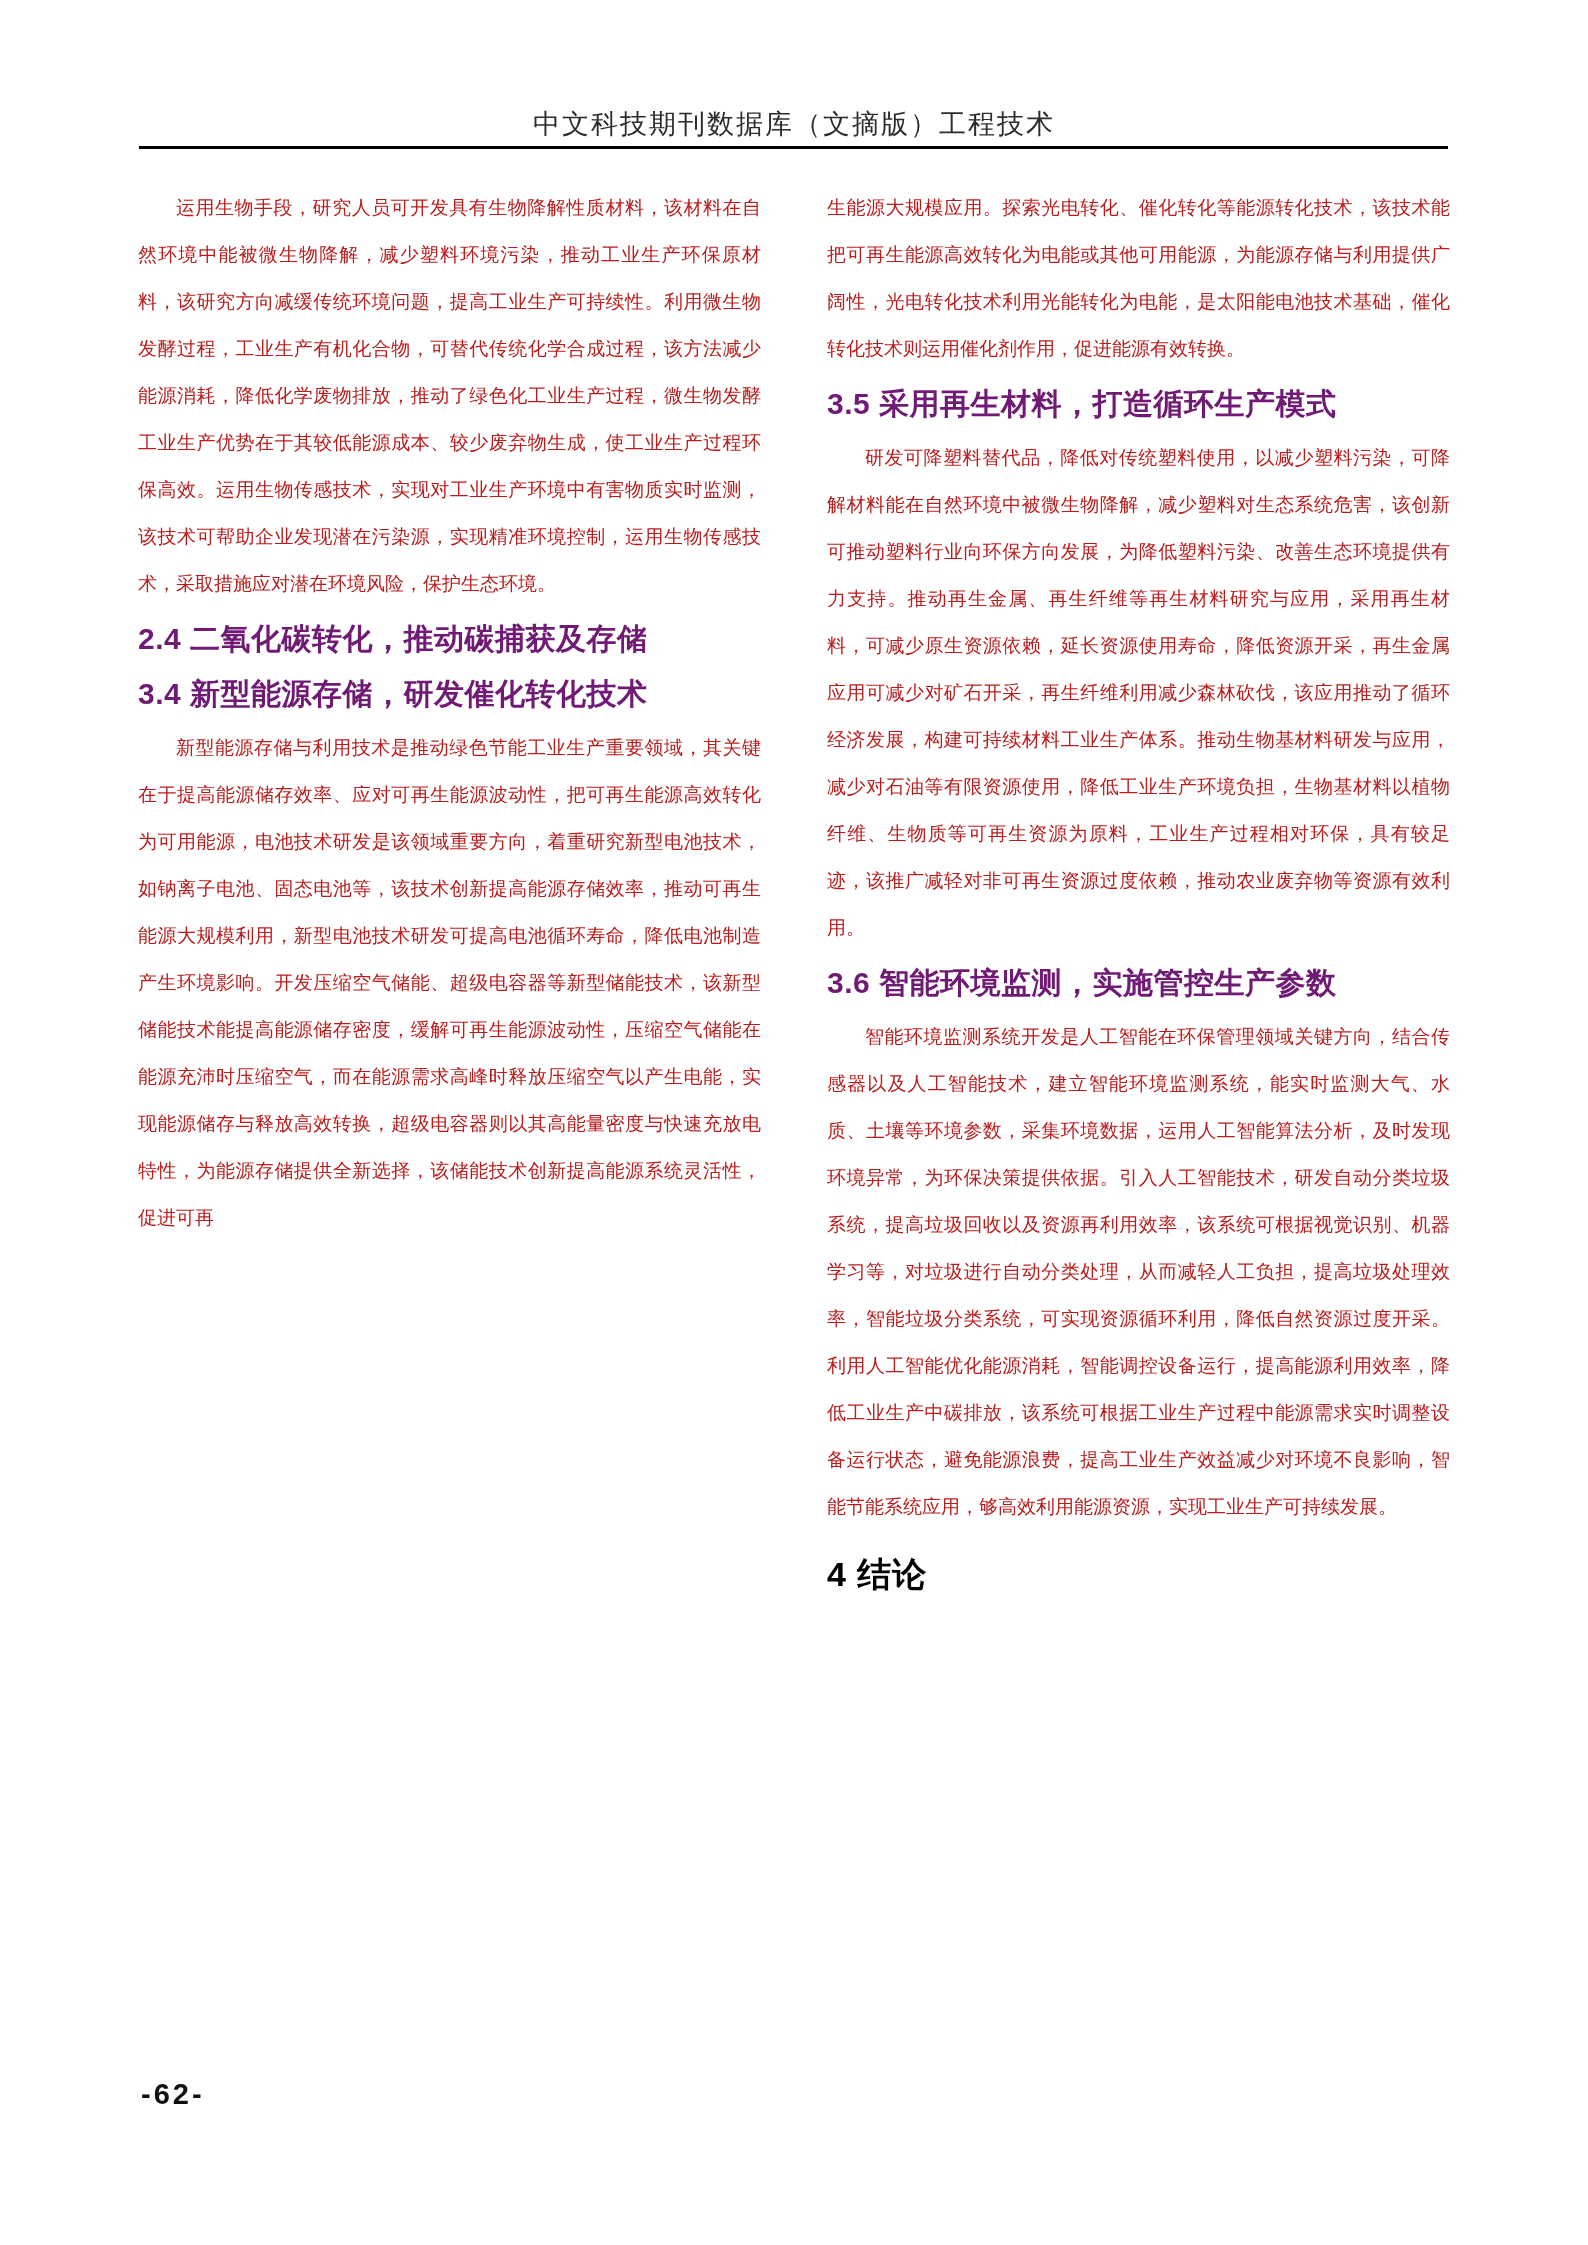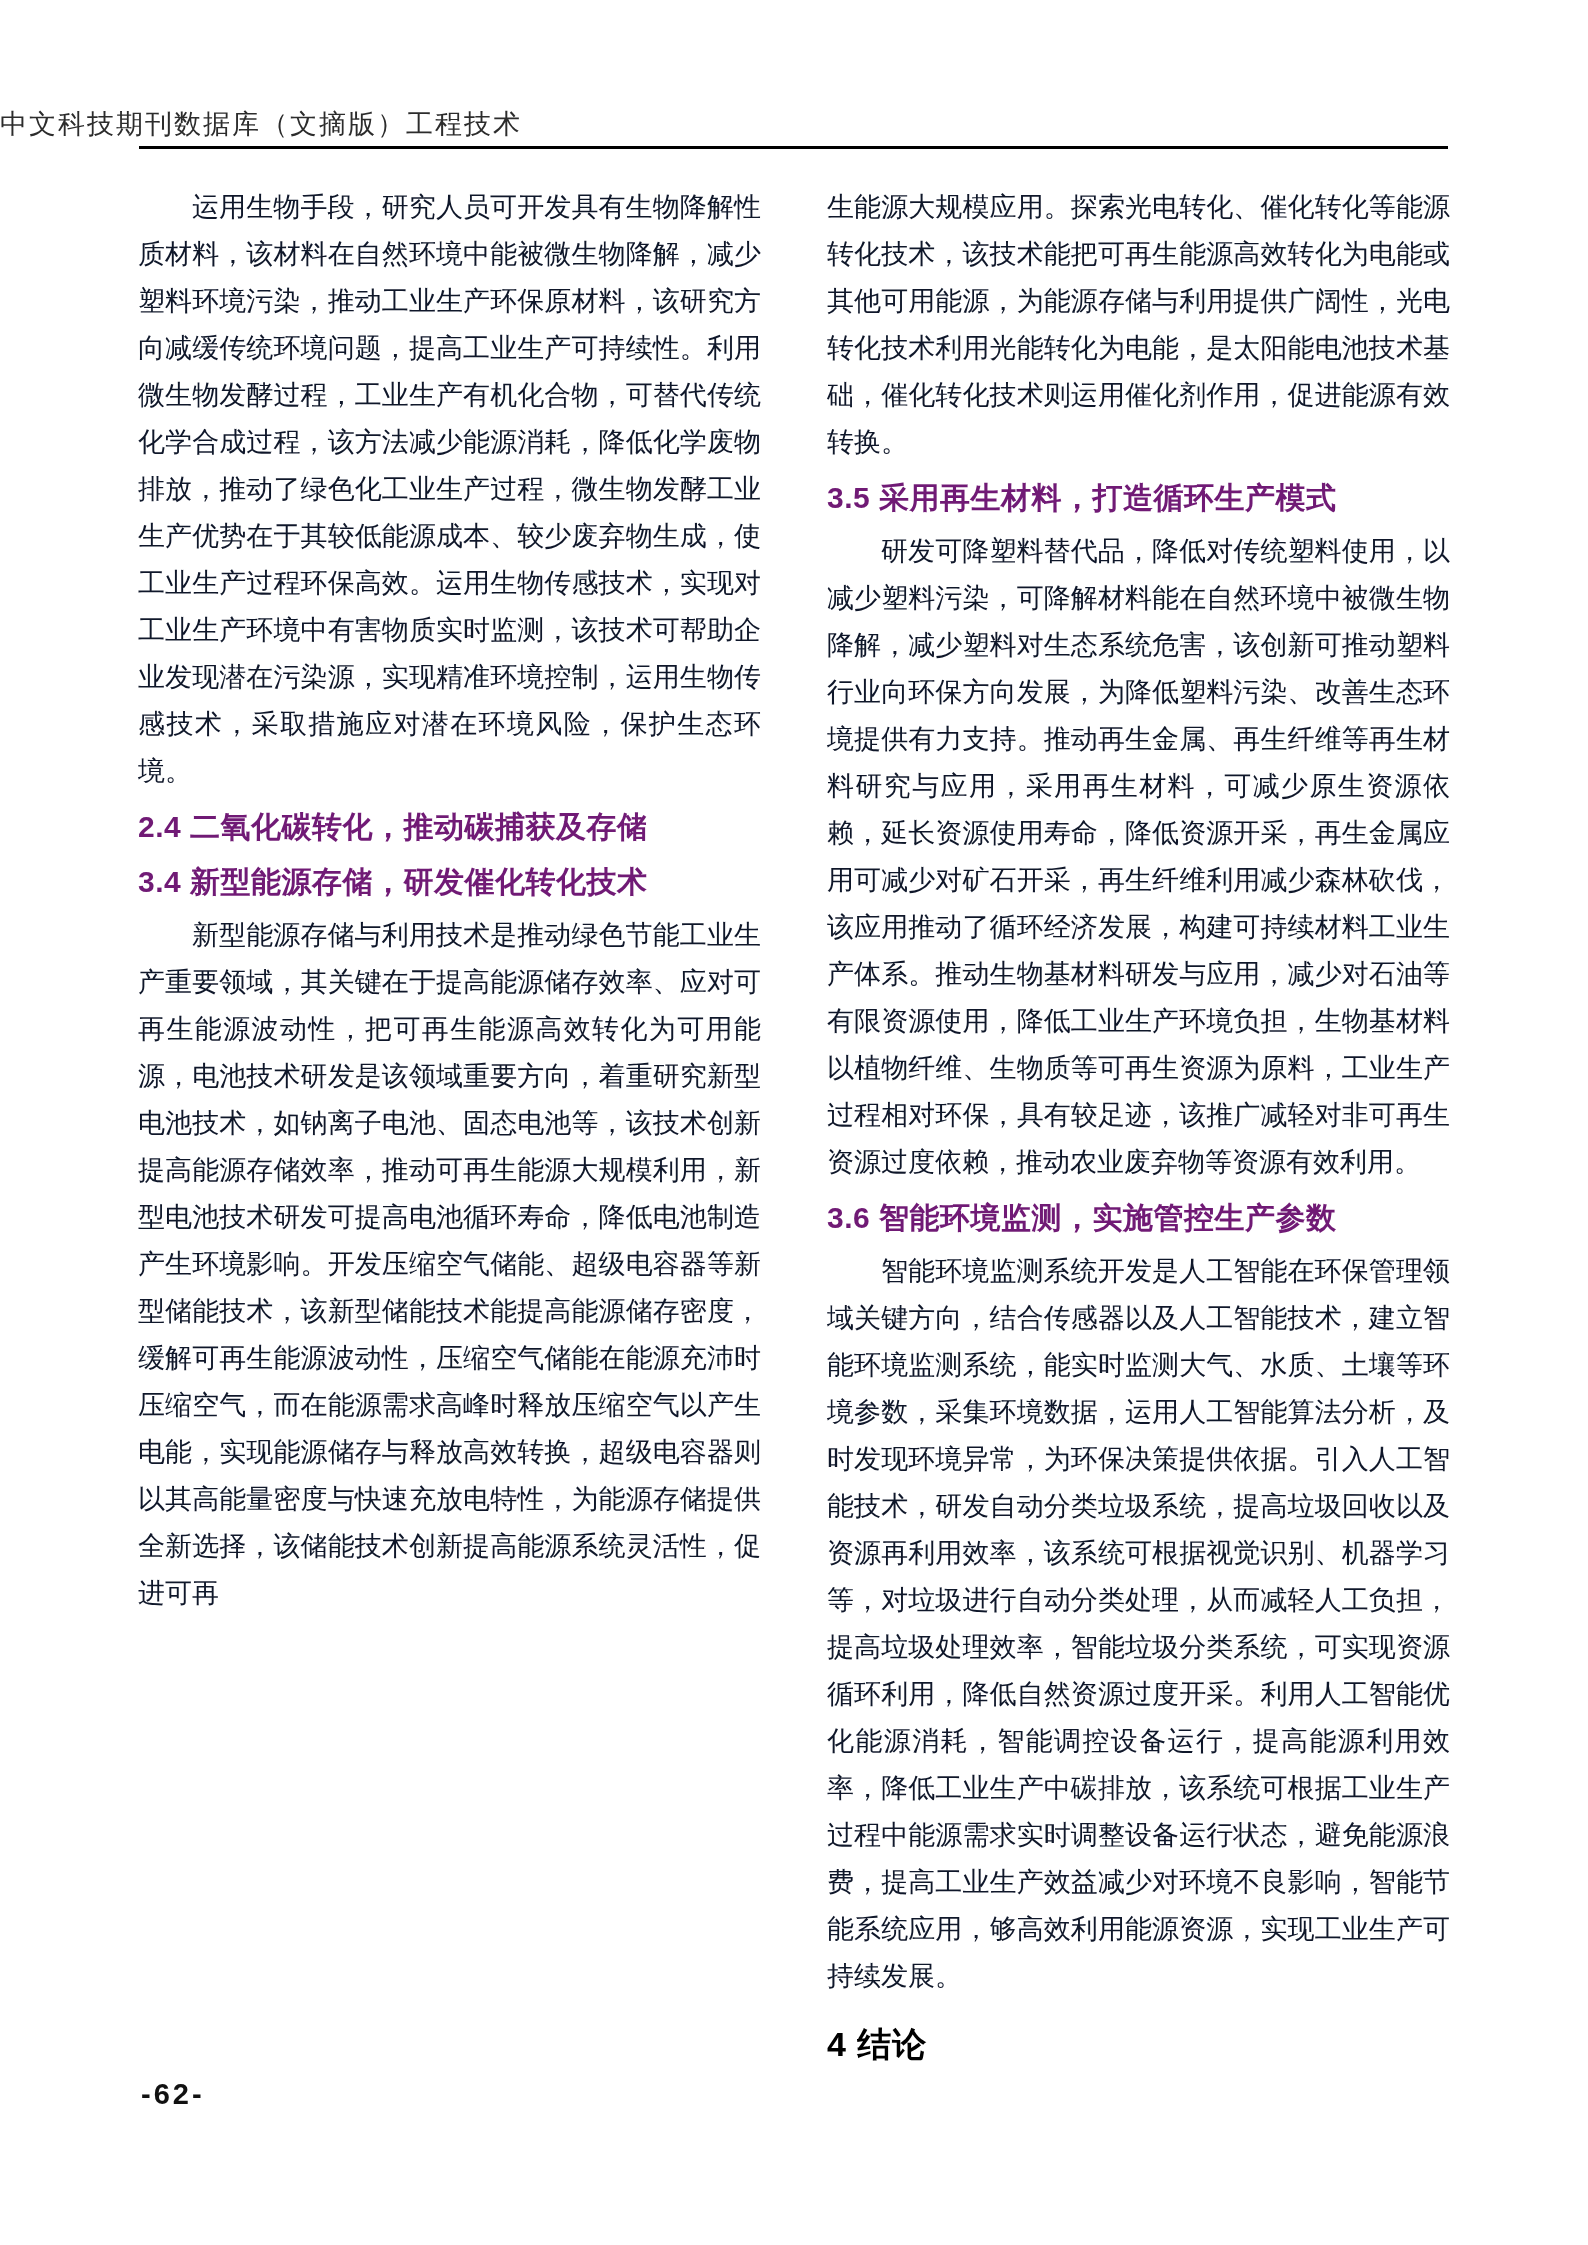--- a/index.html
+++ b/index.html
@@ -14,21 +14,21 @@
     background: #ffffff;
     overflow: hidden;
     font-family: "Liberation Serif", "DejaVu Serif", serif;
     color: #1f1f1f;
   }
   .header-title {
     position: absolute;
     top: 104px;
     left: 0;
     width: 100%;
-    text-align: left;
+    text-align: center;
     font-size: 27px;
     line-height: 40px;
     letter-spacing: 2px;
     color: #2c2c2c;
     white-space: nowrap;
   }
   .header-rule {
     position: absolute;
     left: 139px;
     top: 146px;
@@ -43,25 +43,25 @@
     width: 1312px;
     display: flex;
     gap: 66px;
   }
   .col {
     width: 623px;
     flex: 0 0 623px;
   }
   .para {
     margin: 0;
-    font-size: 27px;
+    font-size: 19px;
     line-height: 47px;
     text-align: justify;
     text-indent: 2em;
-    color: #0f172a;
+    color: #b91c1c;
     word-break: break-all;
   }
   .para.no-indent {
     text-indent: 0;
   }
   .h2 {
     font-family: "Liberation Sans", "DejaVu Sans", sans-serif;
     font-weight: bold;
     font-size: 30px;
     line-height: 46px;

